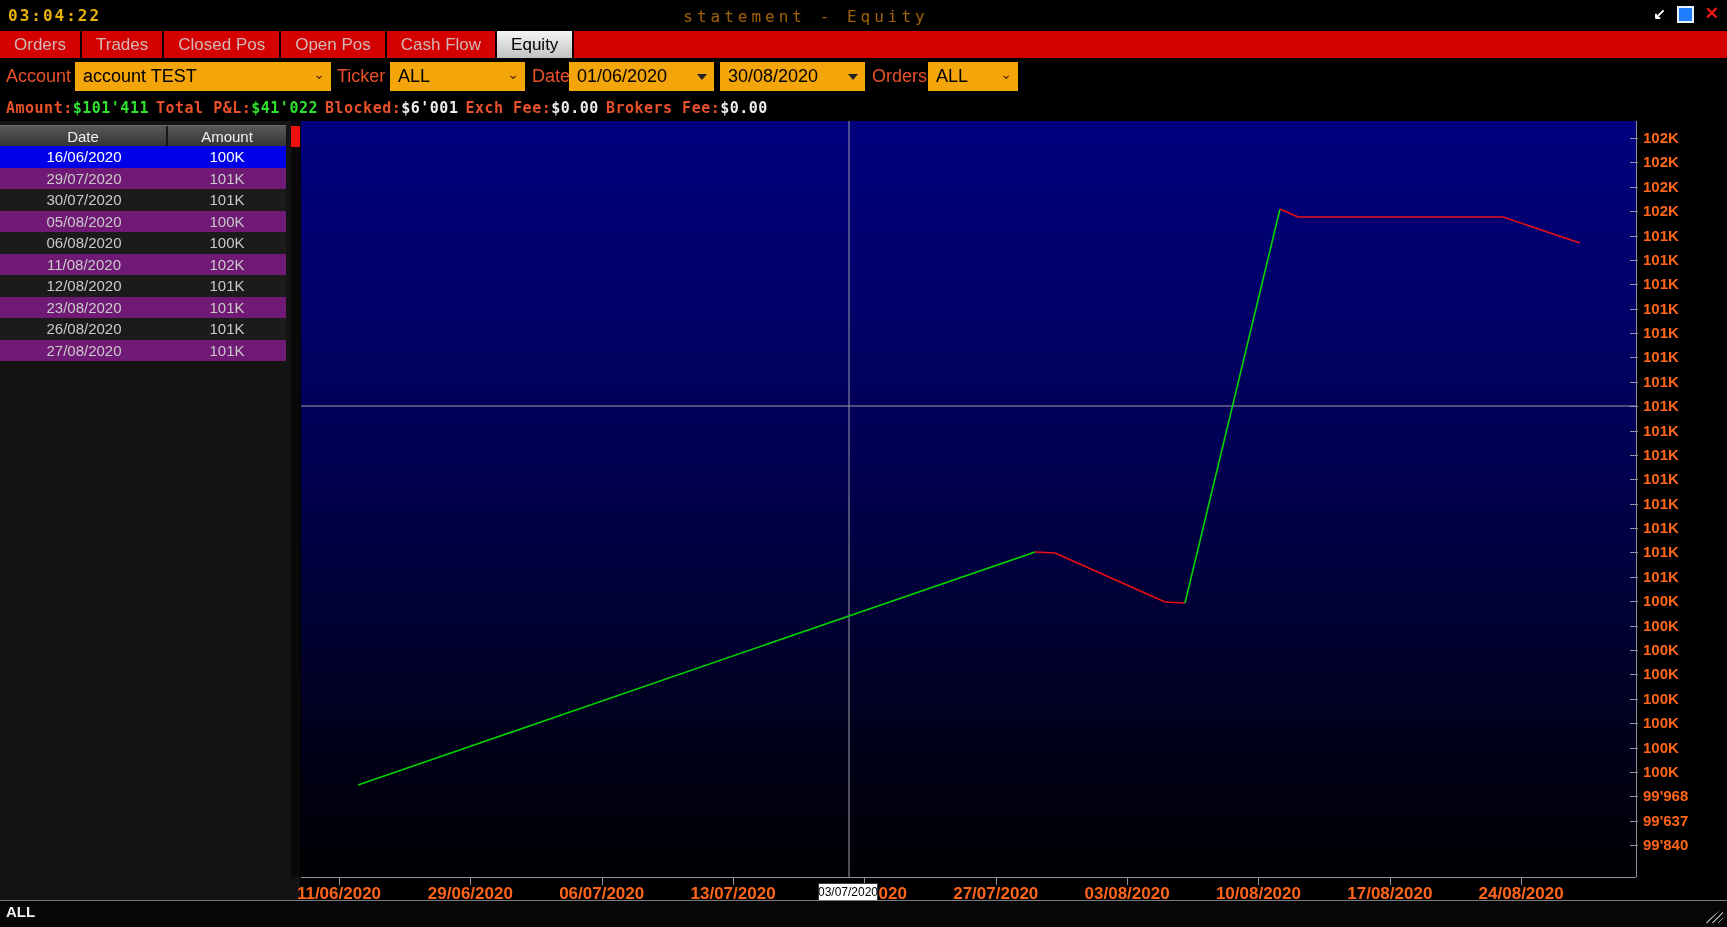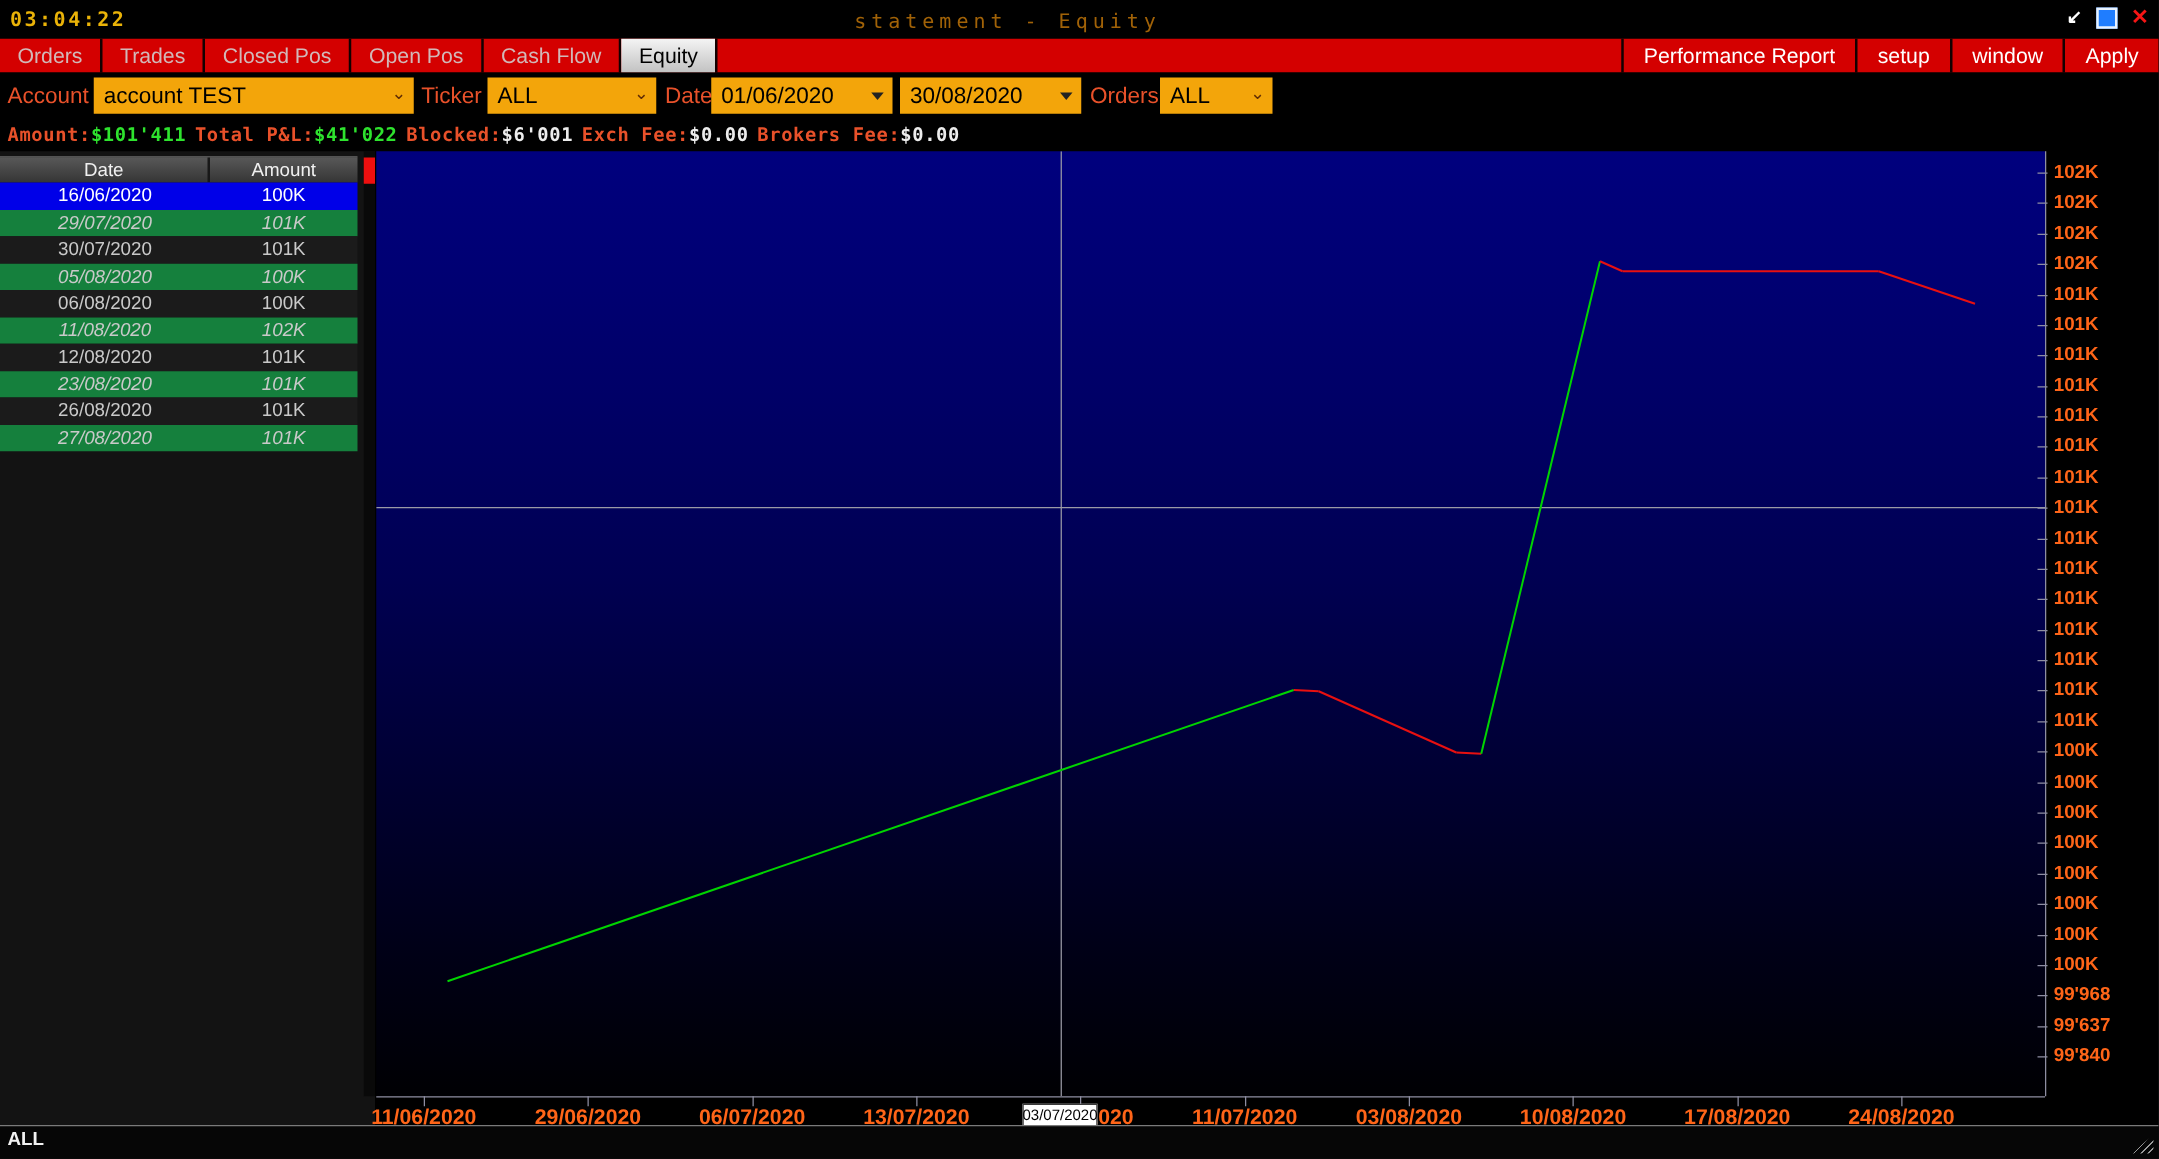--- a/index.html
+++ b/index.html
@@ -44,21 +44,21 @@
   .tablepanel{position:absolute;left:0;top:121px;width:300px;height:779px;background:#131313;}
   .thead{position:absolute;left:0;top:4px;width:286px;height:21px;display:flex;
          background:linear-gradient(#585858,#353535);border-top:1px solid #6a6a6a;box-sizing:border-box;}
   .thead .hc{color:#f0f0f0;font-size:15px;text-align:center;line-height:21px;}
   .hc1{width:168px;border-right:2px solid #181818;box-sizing:border-box;}
   .hc2{width:118px;}
   .tbody{position:absolute;left:0;top:25px;width:286px;}
   .trow{display:flex;height:21.5px;line-height:21.5px;font-size:15px;color:#c9c9c9;cursor:default;}
   .trow .c1{width:168px;text-align:center;}
   .trow .c2{width:118px;text-align:center;}
-  .trow.alt1{background:#15803d;font-style:italic;}
+  .trow.alt1{background:#701a75;}
   .trow.alt0{background:#1b1b1b;}
   .trow.selected{background:#0000e8;color:#fff;}
 
   
   .vsb{position:absolute;left:291px;top:121px;width:9px;height:756px;background:#090909;}
   .vsb .thumb{position:absolute;left:0;top:5px;width:9px;height:21px;background:#ee0f0f;}
 
   
   .chart{position:absolute;left:301px;top:121px;width:1335px;height:756px;
          background:linear-gradient(180deg,#00007e 0%,#000068 25%,#000052 45%,#000034 65%,#000016 85%,#000003 100%);}
@@ -103,26 +103,20 @@
   </div>
 
   <div class="menubar">
     <div class="tabs" id="tabs">
         <div class="tab">Orders</div>
         <div class="tab">Trades</div>
         <div class="tab">Closed Pos</div>
         <div class="tab">Open Pos</div>
         <div class="tab">Cash Flow</div>
         <div class="tab active">Equity</div>
-      </div>
-    <div class="menuright" id="menuright">
-        <div class="mitem">Performance Report</div>
-        <div class="mitem">setup</div>
-        <div class="mitem">window</div>
-        <div class="mitem">Apply</div>
       </div>
   </div>
 
   <div class="filterbar">
     <span class="flabel" style="left:6px">Account</span>
     <div class="dd" style="left:75px;width:256px">
       <span>account TEST</span>
       <span class="chev">⌄</span>
     </div>
     <span class="flabel" style="left:337px">Ticker</span>
@@ -285,21 +279,21 @@
       <div class="xlab" style="left: -22px;">11/06/2020</div>
       <div class="xtick" style="left: 169.35px;"></div>
       <div class="xlab" style="left: 109.35px;">29/06/2020</div>
       <div class="xtick" style="left: 300.7px;"></div>
       <div class="xlab" style="left: 240.7px;">06/07/2020</div>
       <div class="xtick" style="left: 432.05px;"></div>
       <div class="xlab" style="left: 372.05px;">13/07/2020</div>
       <div class="xtick" style="left: 563.4px;"></div>
       <div class="xlab" style="left: 503.4px;">20/07/2020</div>
       <div class="xtick" style="left: 694.75px;"></div>
-      <div class="xlab" style="left: 634.75px;">11/07/2020</div>
+      <div class="xlab" style="left: 634.75px;">27/07/2020</div>
       <div class="xtick" style="left: 826.1px;"></div>
       <div class="xlab" style="left: 766.1px;">03/08/2020</div>
       <div class="xtick" style="left: 957.45px;"></div>
       <div class="xlab" style="left: 897.45px;">10/08/2020</div>
       <div class="xtick" style="left: 1088.8px;"></div>
       <div class="xlab" style="left: 1028.8px;">17/08/2020</div>
       <div class="xtick" style="left: 1220.15px;"></div>
       <div class="xlab" style="left: 1160.15px;">24/08/2020</div>
     </div>
 

